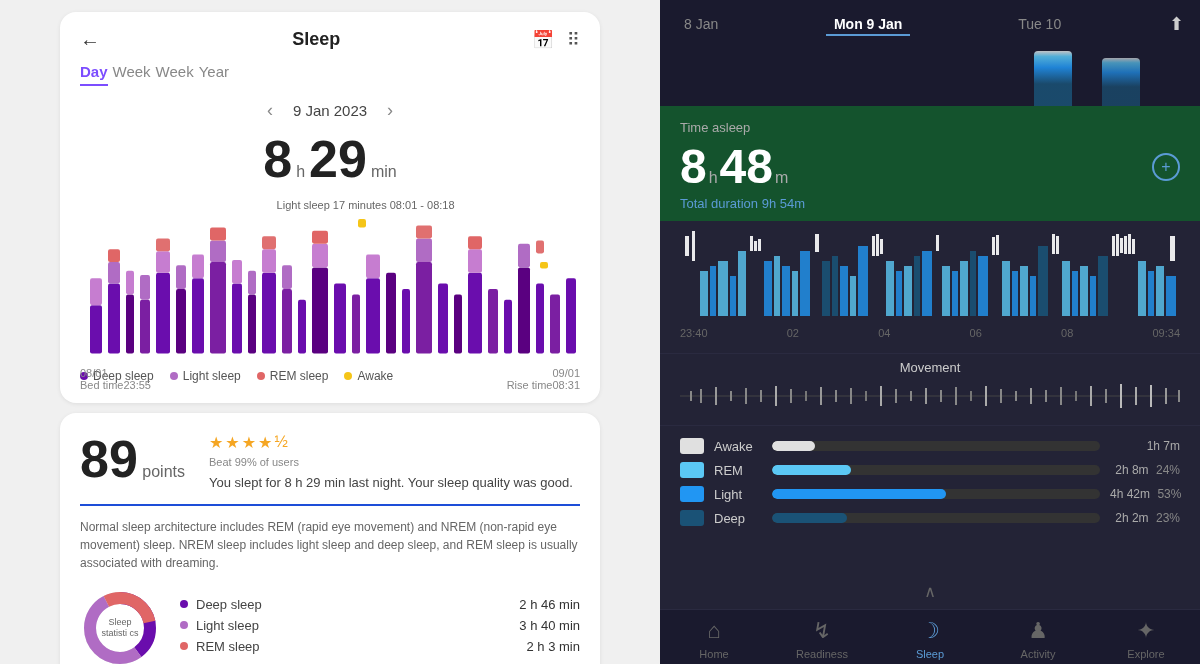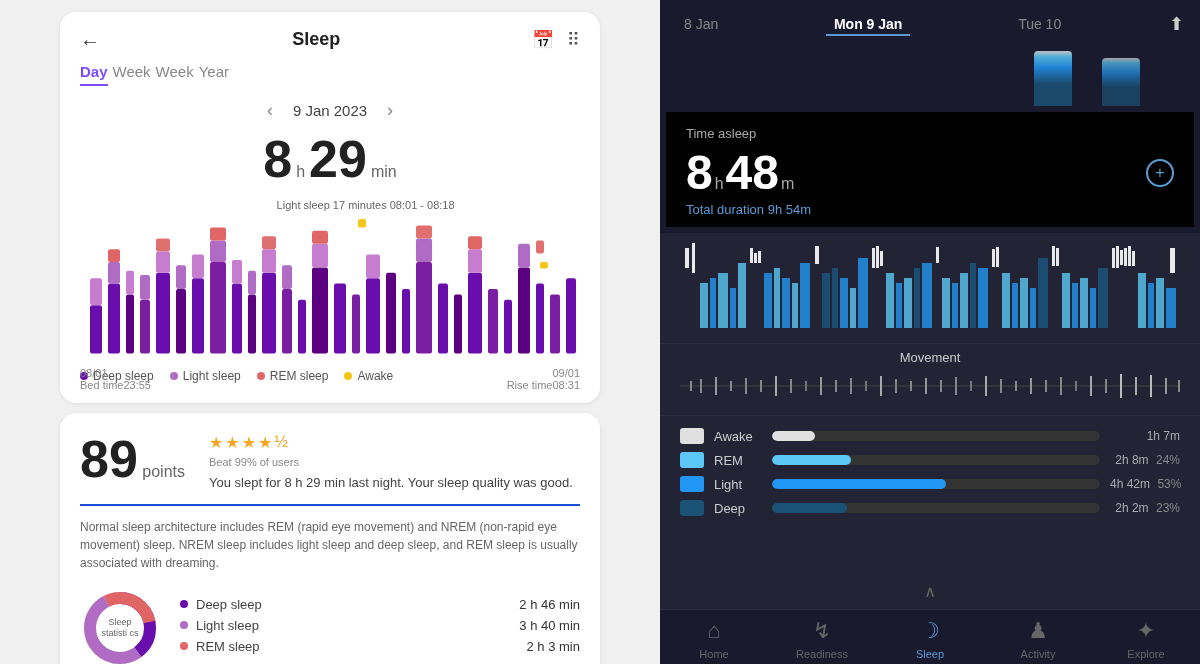--- a/index.html
+++ b/index.html
@@ -359,22 +359,22 @@
 
     .preview-bar-group {
       display: flex;
       flex-direction: column;
       align-items: center;
       gap: 2px;
     }
 
     
     .sleep-info-box {
-      background: #000000;
-      margin: 6px;
+      background: #14532d;
+      margin: 0;
       padding: 14px 20px 10px;
     }
 
     .time-asleep-label {
       font-size: 13px;
       color: #aaa;
       margin-bottom: 4px;
     }
 
     .time-asleep-value {
@@ -862,20 +862,28 @@
       <rect x="448" y="3" width="3" height="20" fill="#ffffff" opacity="0.9"></rect>
       <rect x="452" y="8" width="3" height="15" fill="#ffffff" opacity="0.9"></rect>
 
       <rect x="458" y="30" width="8" height="55" fill="#5bc8f5" opacity="0.8"></rect>
       <rect x="468" y="40" width="6" height="45" fill="#2196f3" opacity="0.8"></rect>
       <rect x="476" y="35" width="8" height="50" fill="#5bc8f5" opacity="0.8"></rect>
       <rect x="486" y="45" width="10" height="40" fill="#2196f3" opacity="0.8"></rect>
 
       <rect x="490" y="5" width="5" height="25" fill="#ffffff" opacity="0.9"></rect>
     </svg>
+    <div class="right-chart-times">
+      <span>23:40</span>
+      <span>02</span>
+      <span>04</span>
+      <span>06</span>
+      <span>08</span>
+      <span>09:34</span>
+    </div>
   </div>
 
   <div class="movement-section">
     <div class="movement-label">Movement</div>
     <svg class="movement-svg" viewBox="0 0 500 30" preserveAspectRatio="none">
       <rect width="500" height="30" fill="#232336"></rect>
 
       <line x1="0" y1="15" x2="500" y2="15" stroke="#444" stroke-width="1"></line>
       <rect x="10" y="10" width="2" height="10" fill="#888"></rect>
       <rect x="20" y="8" width="2" height="14" fill="#888"></rect>

